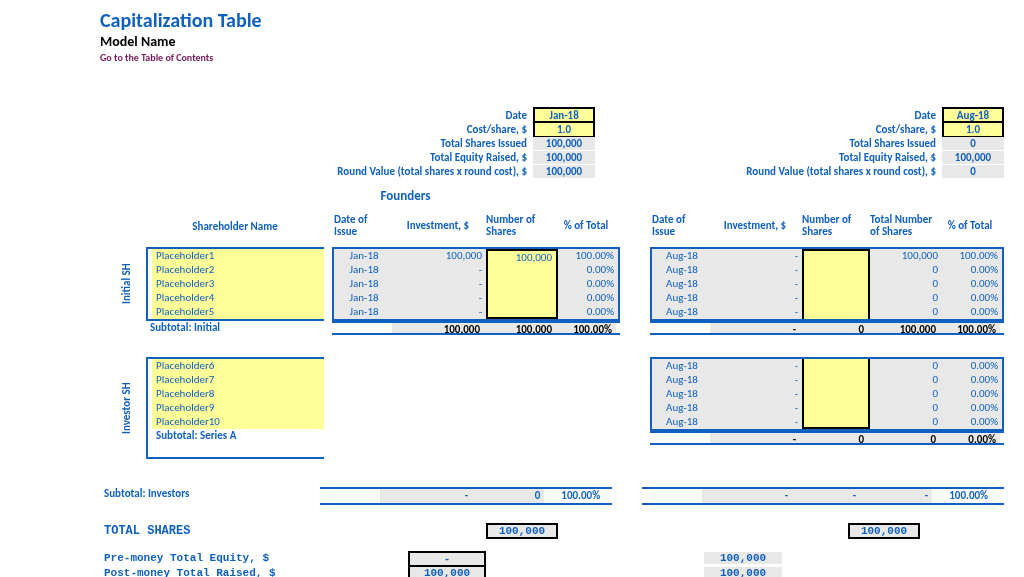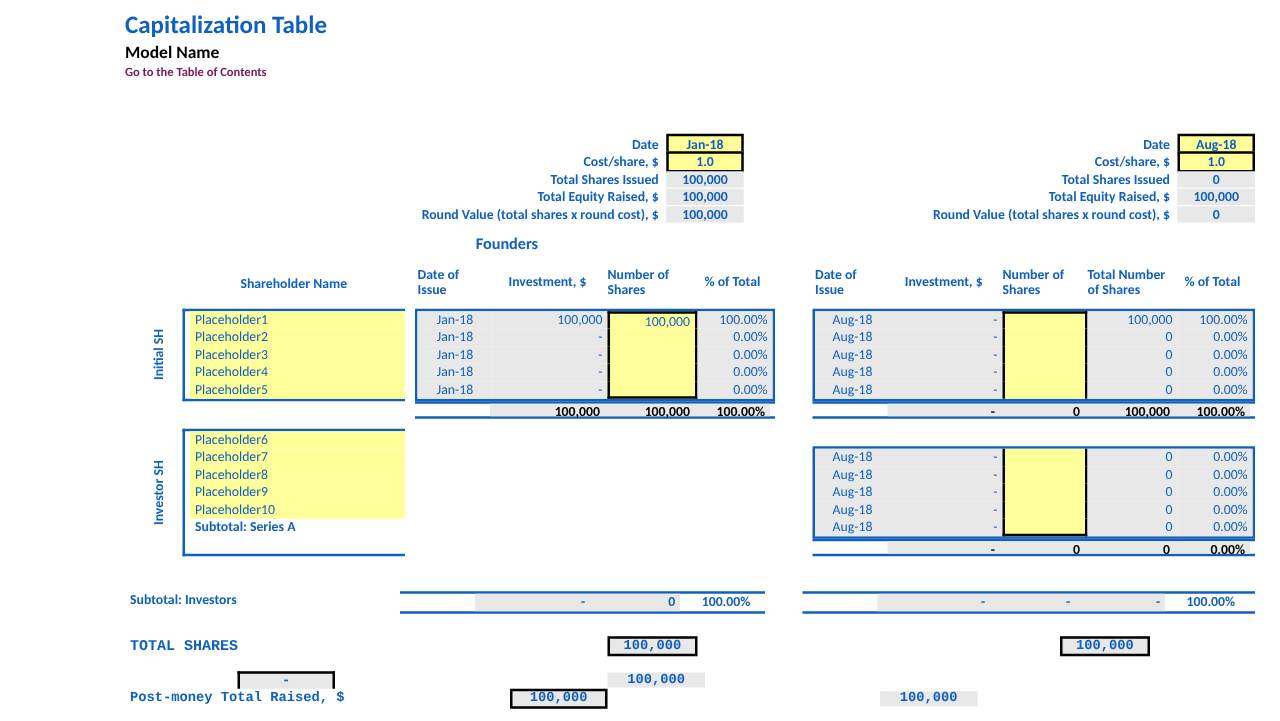--- a/index.html
+++ b/index.html
@@ -105,20 +105,21 @@
   <div class="left-col">
     <div class="name-header">Shareholder Name</div>
     <div class="names-group" id="initial-names">
       <div class="vlabel">Initial SH</div>
     <div class="name-cell">Placeholder1</div>
         <div class="name-cell">Placeholder2</div>
         <div class="name-cell">Placeholder3</div>
         <div class="name-cell">Placeholder4</div>
         <div class="name-cell">Placeholder5</div>
       </div>
+    <div class="sub-row">Subtotal: Initial</div>
     <div class="spacer"></div>
     <div class="names-group" id="investor-names" style="padding-bottom:14px">
       <div class="vlabel">Investor SH</div>
     <div class="name-cell">Placeholder6</div>
         <div class="name-cell">Placeholder7</div>
         <div class="name-cell">Placeholder8</div>
         <div class="name-cell">Placeholder9</div>
         <div class="name-cell">Placeholder10</div>
         <div class="sub-row">Subtotal: Series A</div>
       </div>
@@ -293,20 +294,21 @@
 <div class="bottom-section">
   <div class="brow">
     <div class="blabel" style="font-size:12px">TOTAL SHARES</div>
     <div style="width:160px;margin-left:8px"></div>
     <div class="bval box" style="width:72px">100,000</div>
     <div style="width:290px"></div>
     <div class="bval box" style="width:72px">100,000</div>
   </div>
   <div class="gap12"></div>
   <div class="brow">
+    <div class="blabel">Pre-money Total Equity, $</div>
     <div style="width:82px;margin-left:8px"></div>
     <div class="bval box" style="width:78px;border-bottom:none">-</div>
     <div style="width:218px"></div>
     <div class="bval" style="width:78px;background:#e8e8e8">100,000</div>
   </div>
   <div class="brow">
     <div class="blabel">Post-money Total Raised, $</div>
     <div style="width:82px;margin-left:8px"></div>
     <div class="bval box" style="width:78px">100,000</div>
     <div style="width:218px"></div>

